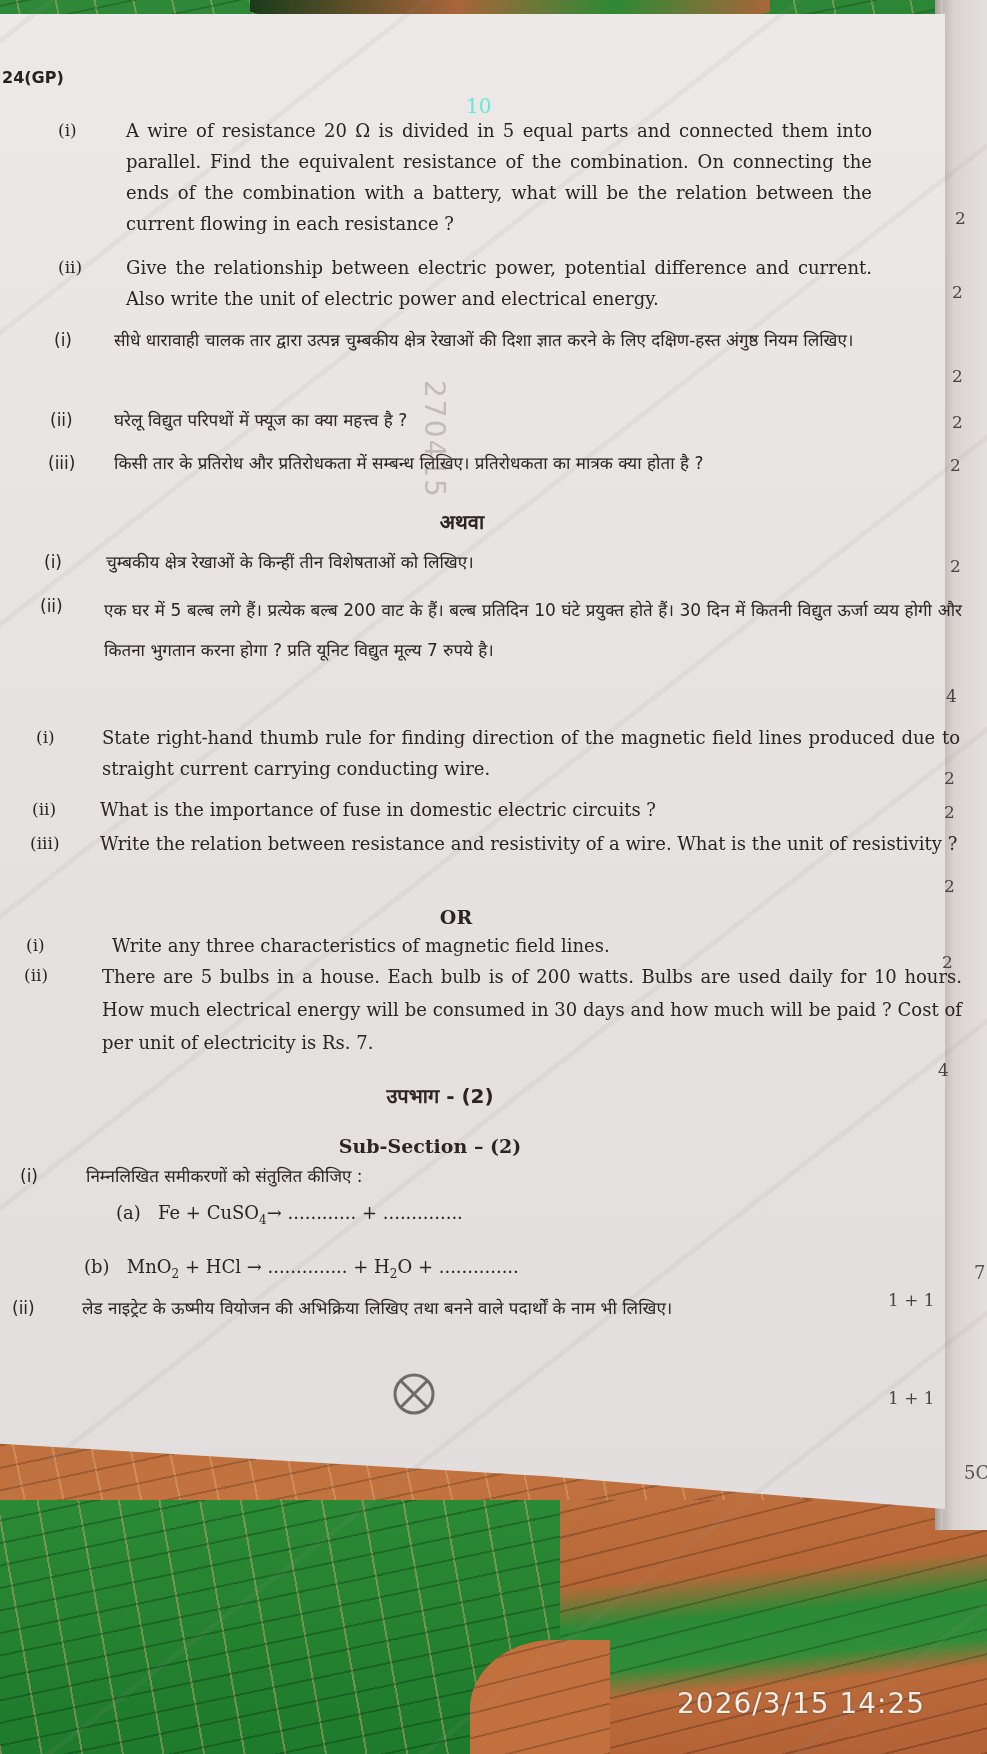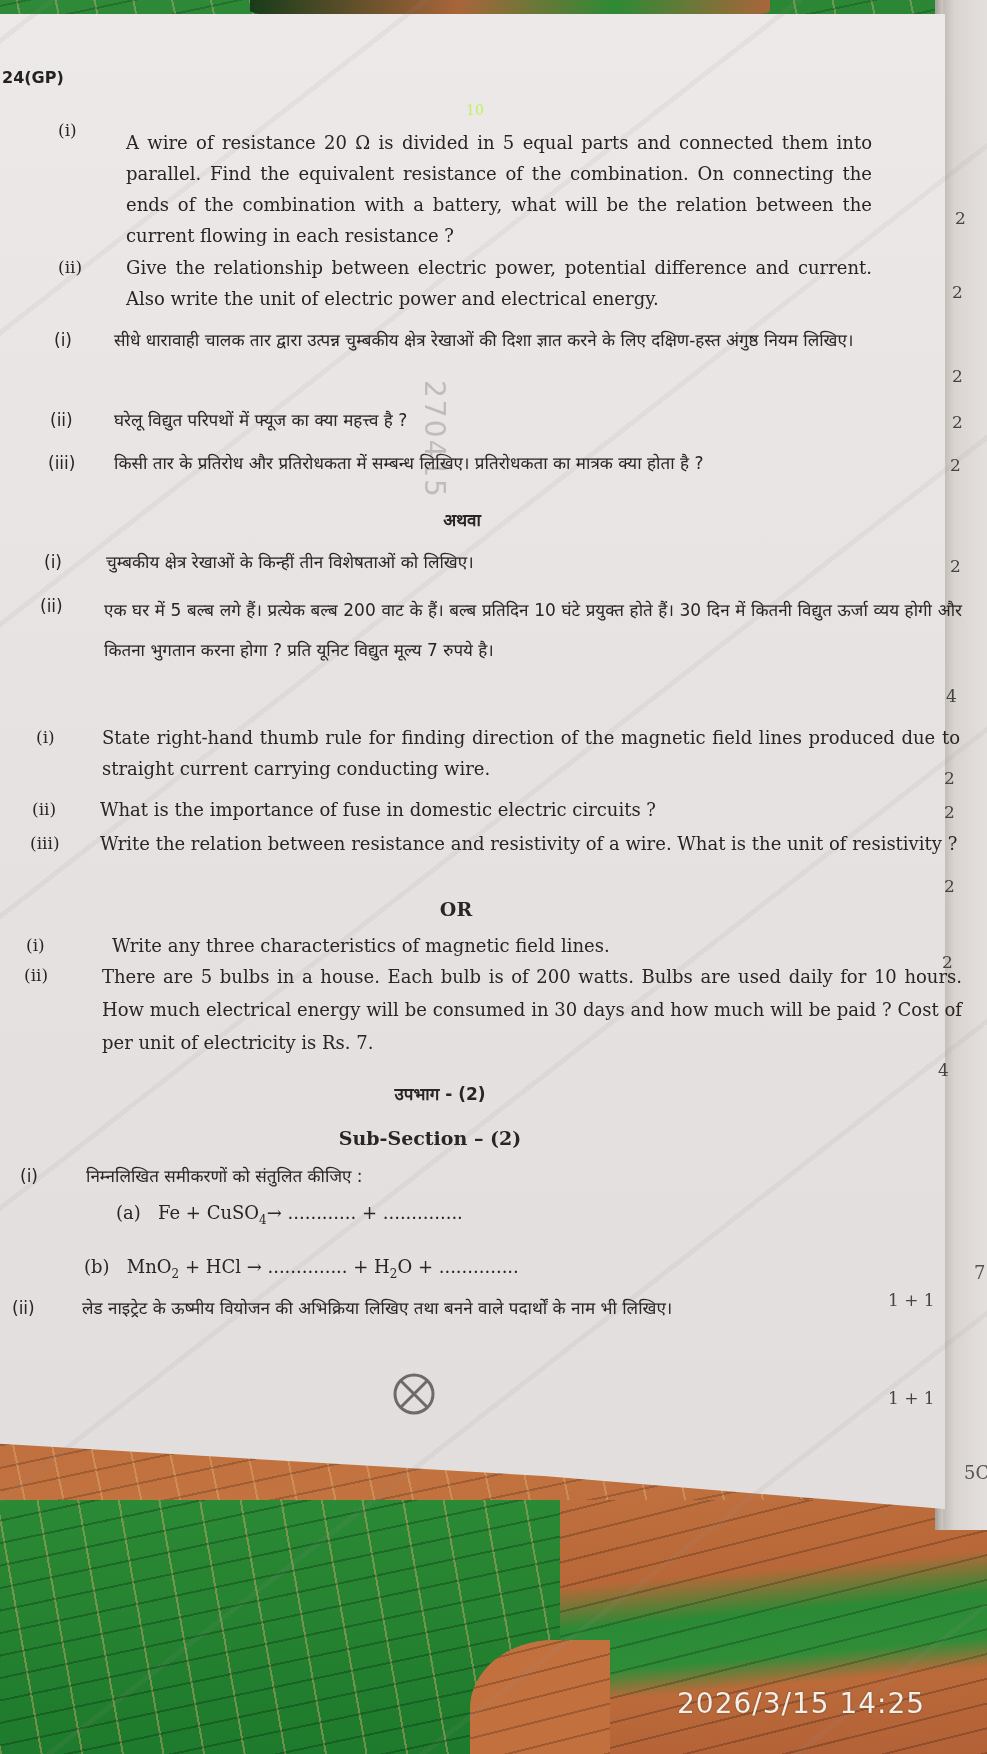--- a/index.html
+++ b/index.html
@@ -61,31 +61,31 @@
     .stamp {
       position: absolute; left: 418px; top: 380px; writing-mode: vertical-rl;
       font-family: "DejaVu Sans", sans-serif; font-size: 28px; color: rgba(120,110,110,0.35);
       letter-spacing: 2px;
     }
     .content { position: absolute; left: 0; top: 0; width: 987px; height: 1754px; color: #2a2524; }
     .hdr-code {
       position: absolute; left: 2px; top: 68px;
       font-family: "DejaVu Sans", sans-serif; font-weight: bold; font-size: 16px; color: #222;
     }
-    .page-num { position: absolute; left: 466px; top: 102px; font-size: 14px; color: #bef264; }
+    .page-num { position: absolute; left: 466px; top: 94px; font-size: 20px; color: #5eead4; }
     .q {
       position: absolute; left: 0; width: 960px;
       font-size: 18px; line-height: 31px;
     }
     .q .num { position: absolute; text-align: left; font-size: 17px; }
     .q .txt { position: absolute; text-align: justify; }
     .marks { position: absolute; font-size: 17px; color: #444; }
     .hi { font-family: "DejaVu Sans", sans-serif; font-size: 17px; line-height: 33px; }
-    .center-h { position: absolute; width: 200px; text-align: center; font-family: "DejaVu Sans", sans-serif; font-size: 17px; font-weight: bold; }
-    .center-e { position: absolute; width: 260px; text-align: center; font-size: 19px; font-weight: bold; }
+    .center-h { position: absolute; width: 200px; text-align: center; font-family: "DejaVu Sans", sans-serif; font-size: 20px; font-weight: bold; }
+    .center-e { position: absolute; width: 260px; text-align: center; font-size: 19px; font-weight: bold; margin-top: 8px; }
     .eq { position: absolute; font-size: 18px; }
     .eq sub { font-size: 12px; }
     .cross-icon { position: absolute; left: 392px; top: 1372px; width: 44px; height: 44px; }
     .edge-text { position: absolute; font-size: 18px; color: #555; }
     .timestamp {
       position: absolute; left: 677px; top: 1687px;
       font-family: "DejaVu Sans", sans-serif; font-size: 28px; color: #f4efe8; letter-spacing: 1px;
       text-shadow: 0 0 2px rgba(0,0,0,0.4);
     }
   </style>
@@ -103,21 +103,21 @@
 <div class="paper"></div>
 <div class="watermark"></div>
 <div class="stamp">270415</div>
 
 <div class="content">
   <div class="hdr-code">24(GP)</div>
   <div class="page-num">10</div>
 
   <div class="q" style="top:115px;">
     <span class="num" style="left:58px;top:0;">(i)</span>
-    <span class="txt" style="left:126px;top:12px;width:746px;">A wire of resistance 20 Ω is divided in 5 equal parts and connected them into parallel. Find the equivalent resistance of the combination. On connecting the ends of the combination with a battery, what will be the relation between the current flowing in each resistance ?</span>
+    <span class="txt" style="left:126px;top:0;width:746px;">A wire of resistance 20 Ω is divided in 5 equal parts and connected them into parallel. Find the equivalent resistance of the combination. On connecting the ends of the combination with a battery, what will be the relation between the current flowing in each resistance ?</span>
   </div>
   <div class="marks" style="left:955px;top:208px;">2</div>
 
   <div class="q" style="top:252px;">
     <span class="num" style="left:58px;top:0;">(ii)</span>
     <span class="txt" style="left:126px;top:0;width:746px;">Give the relationship between electric power, potential difference and current. Also write the unit of electric power and electrical energy.</span>
   </div>
   <div class="marks" style="left:952px;top:282px;">2</div>
 
   <div class="q hi" style="top:324px;">

